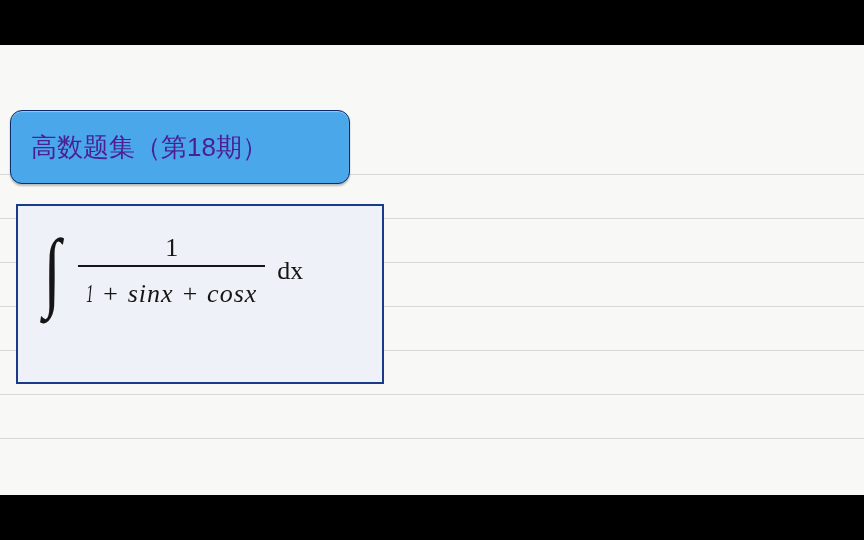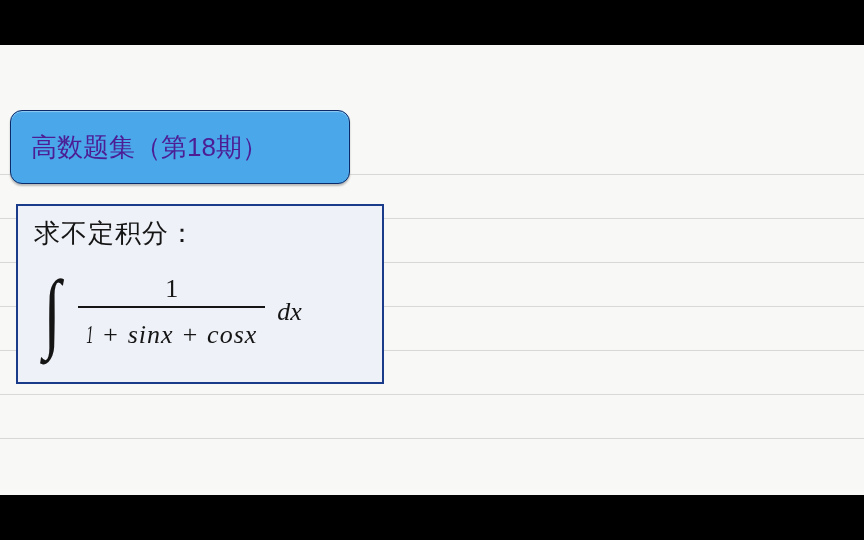--- a/index.html
+++ b/index.html
@@ -60,21 +60,21 @@
     margin-right: 14px;
     transform: scaleX(0.72);
   }
 
   .frac { display: inline-block; text-align: center; vertical-align: middle; }
   .frac .num { display: block; font-size: 26px; padding: 0 8px 2px; }
   .frac .bar { display: block; border-top: 2px solid #151515; }
   .frac .den { display: block; font-size: 26px; padding: 12px 8px 0; font-style: italic; letter-spacing: 1px; }
   .thin { display:inline-block; transform: scaleX(0.55); margin: 0 -3px; }
 
-  .dx { font-size: 26px; font-style: italic; margin-left: 12px; }
+  .dx { font-size: 26px; margin-left: 12px; }
 </style>
 </head>
 <body>
 
 <div class="letterbox-top"></div>
 <div class="letterbox-bottom"></div>
 
 <div class="content">
 
   <div id="ruled-lines">
@@ -85,21 +85,20 @@
       <div class="hline" style="top: 305px;"></div>
       <div class="hline" style="top: 349px;"></div>
       <div class="hline" style="top: 393px;"></div>
     </div>
 
   <div class="title-box">
     <span>高数题集（第18期）</span>
   </div>
 
   <div class="problem-box">
-    <div class="prompt-line">求不定积分：</div>
 
     <div class="integral-wrap">
       <span class="int-sign">∫</span>
       <span class="frac">
         <span class="num">1</span>
         <span class="bar"></span>
         <span class="den">
           <span class="thin">1</span>
           <span>+</span>
           <span>sinx</span>

